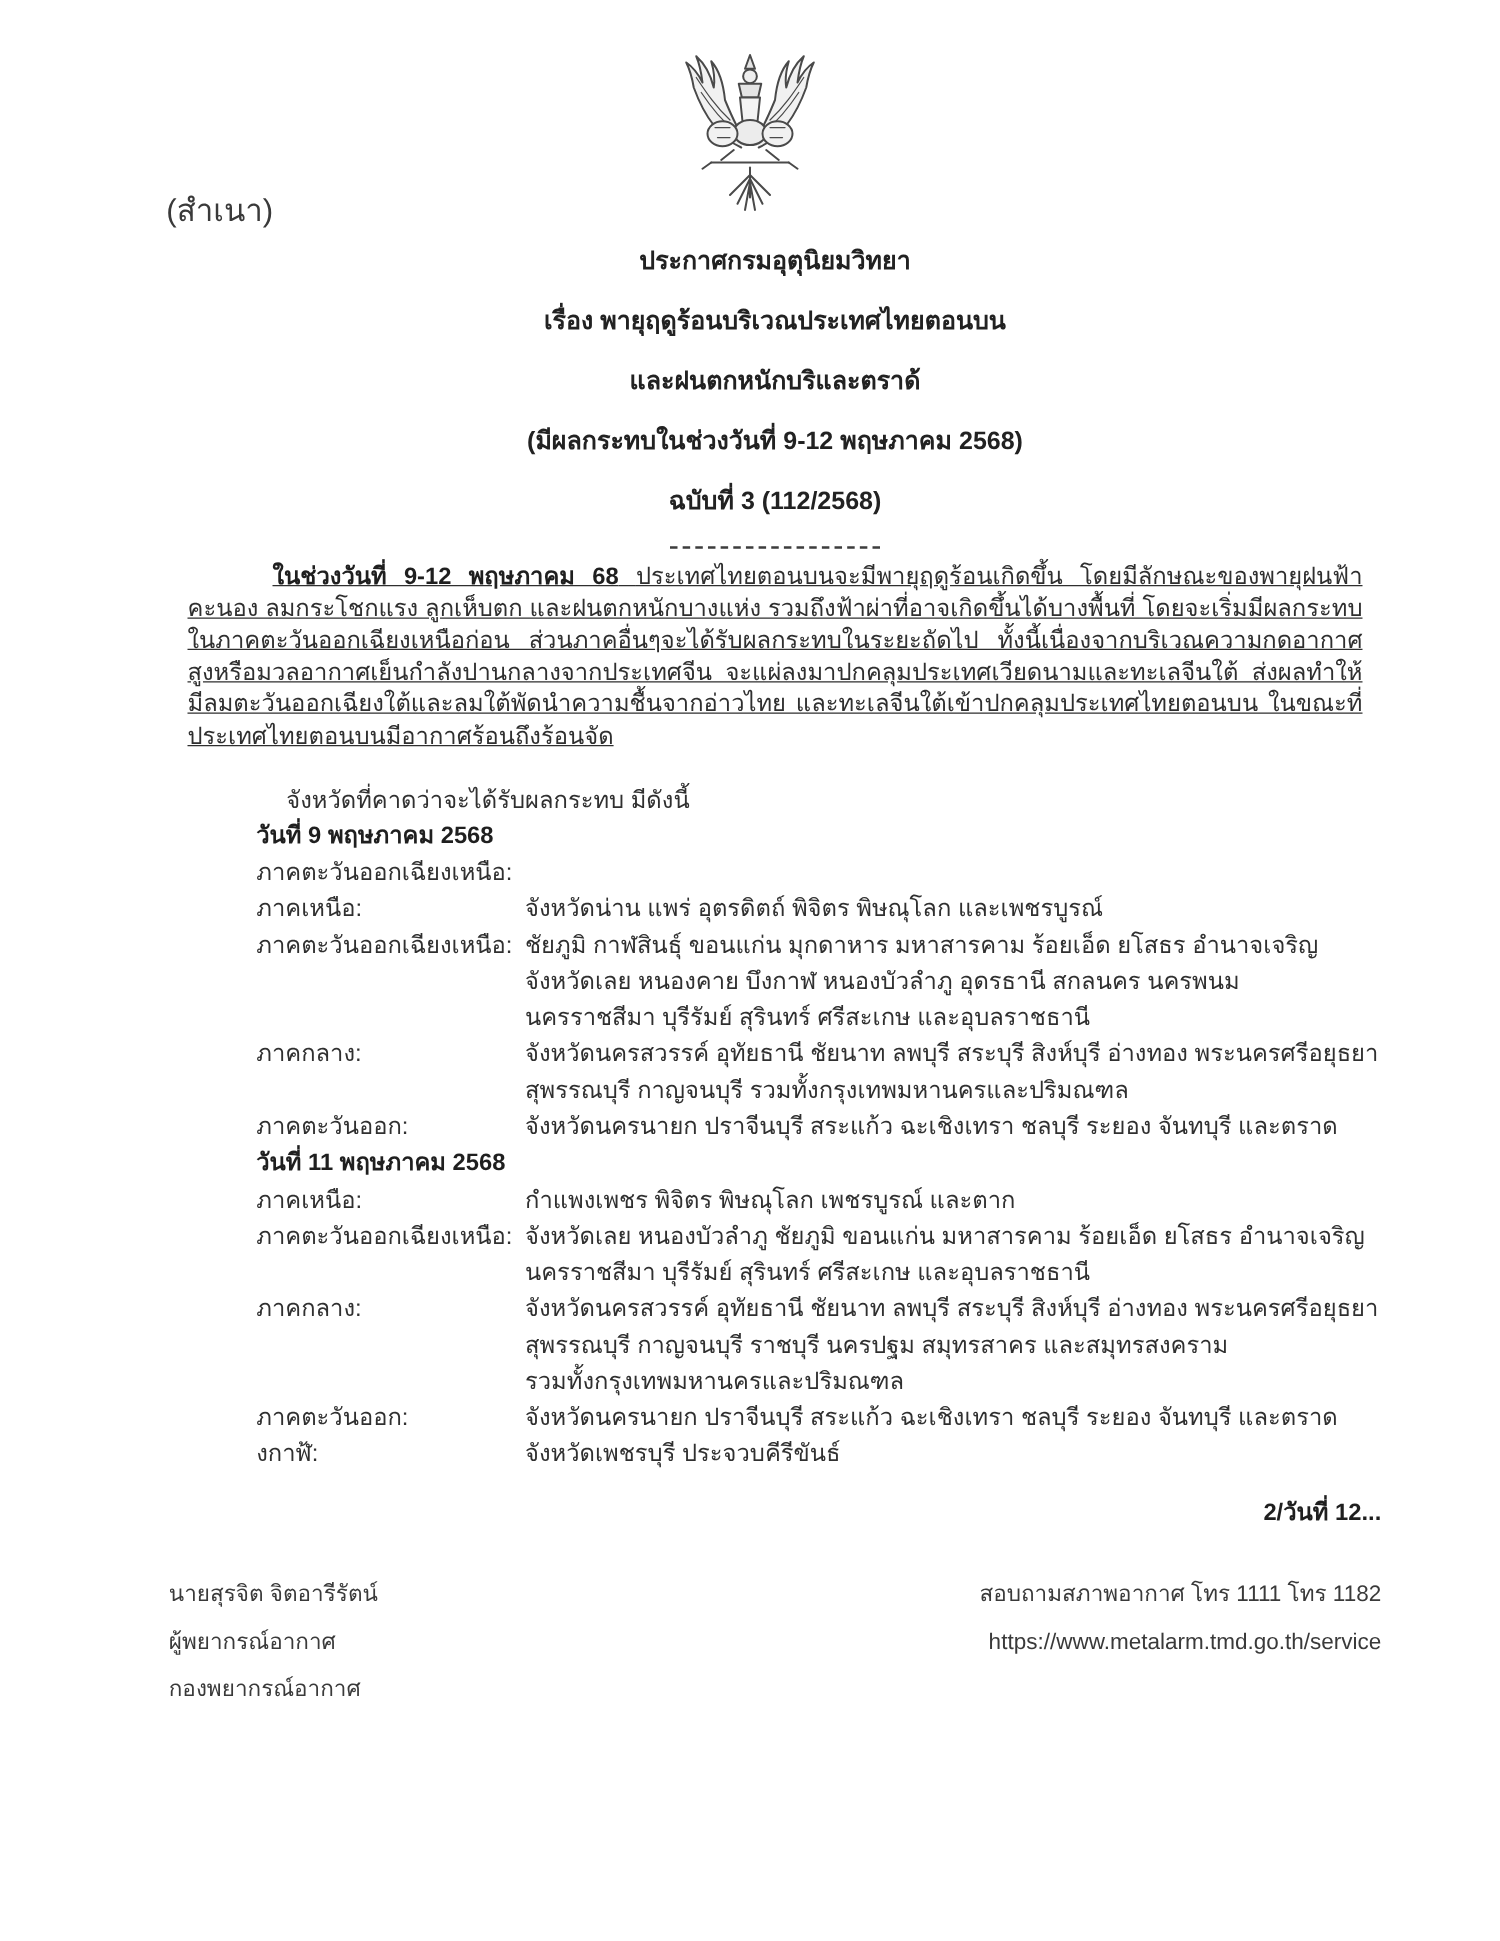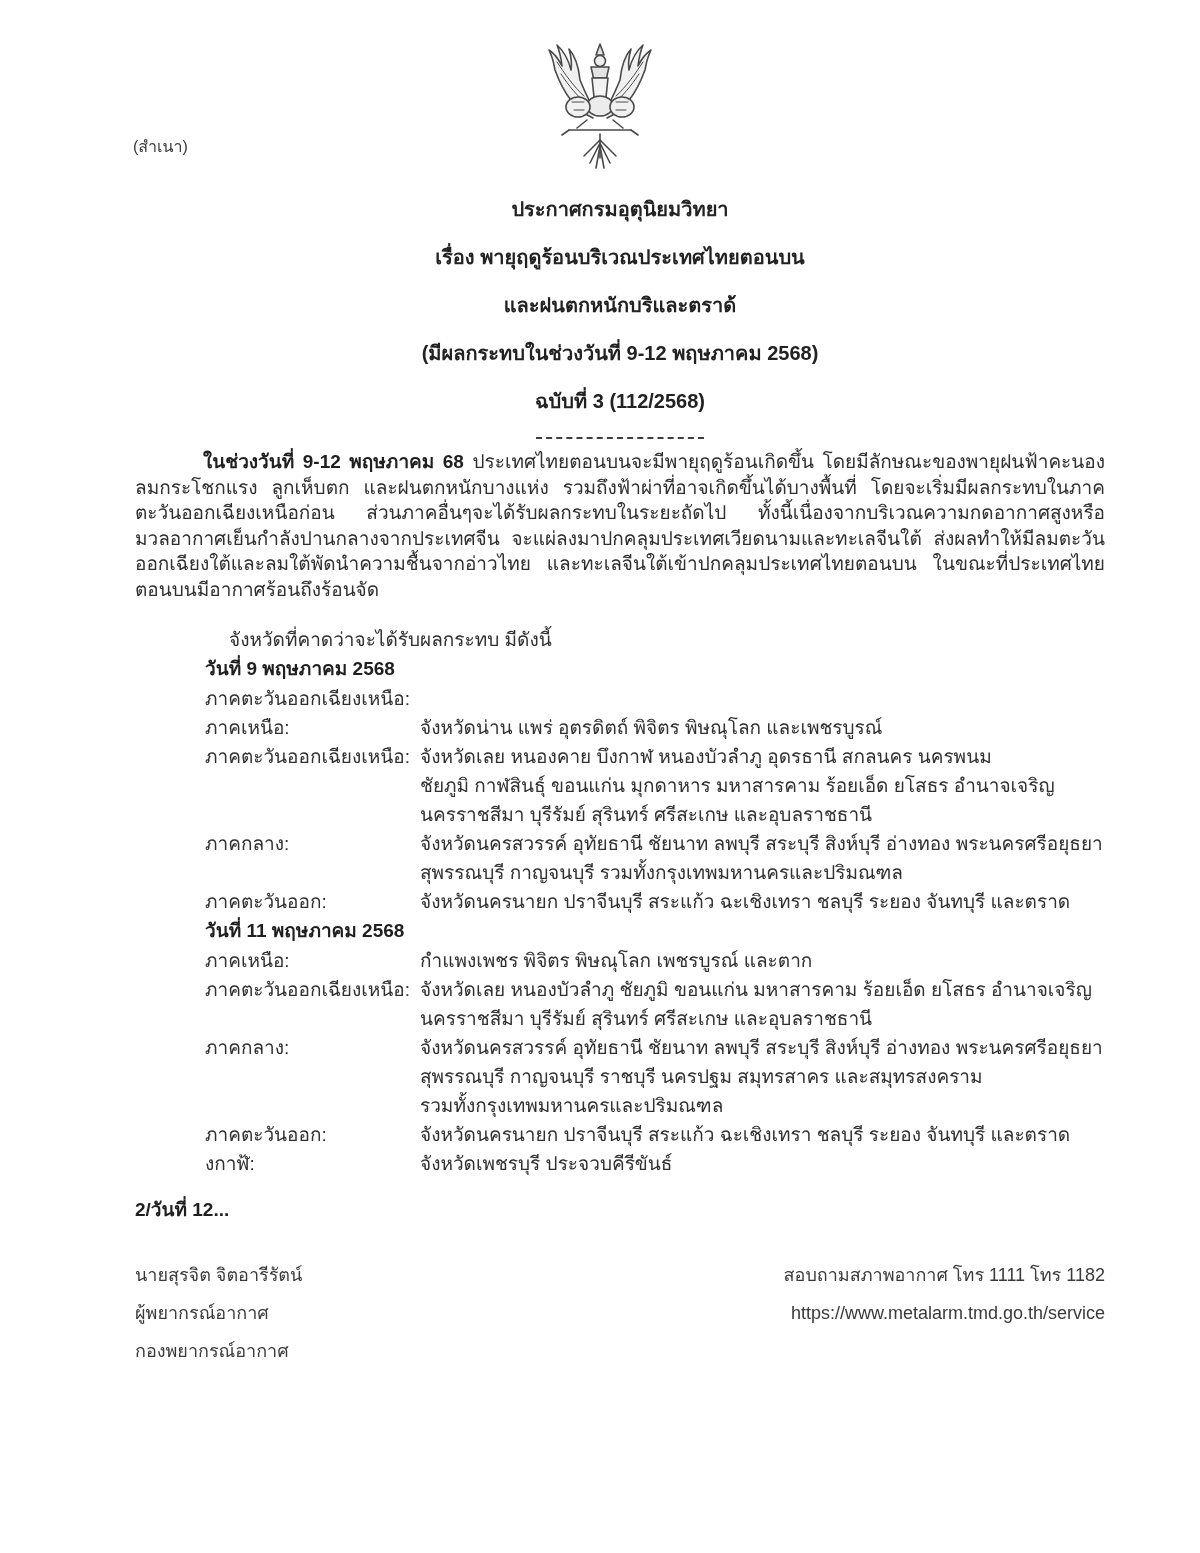--- a/index.html
+++ b/index.html
@@ -3,34 +3,34 @@
 <meta charset="utf-8">
 <style>
   html,body{margin:0;padding:0;}
   body{
     width:1200px;height:1553px;position:relative;
     background:#ffffff;color:#303030;
     font-family:"Liberation Sans",sans-serif;
     -webkit-font-smoothing:antialiased;
   }
   .page{position:absolute;inset:0;overflow:hidden;}
-  .copy-label{position:absolute;left:133px;top:134px;font-size:16px;color:#3a3a3a;}
+  .copy-label{position:absolute;left:133px;top:148px;font-size:25px;color:#3a3a3a;}
   .emblem-wrap{position:absolute;top:40px;left:0;width:100%;text-align:center;}
   .content{position:absolute;top:185px;left:135px;width:970px;}
   .header{text-align:center;font-weight:bold;font-size:20px;line-height:48px;color:#222;}
   .separator{width:168px;margin:12px auto 0;border-top:2px dashed #3d3d3d;height:0;}
-  .lead{margin:10px 0 0;font-size:19px;line-height:25.5px;text-align:justify;text-indent:68px;color:#2f2f2f;}
+  .lead{margin:10px 15px 0;font-size:19px;line-height:25.5px;text-align:justify;text-indent:68px;color:#2f2f2f;text-decoration:underline;}
   .lead .bold{font-weight:bold;color:#1f1f1f;}
   .impact-intro{margin-top:22px;margin-left:94px;font-size:19px;}
   .section{margin-left:70px;font-size:19px;}
   .date-heading{font-weight:bold;color:#1f1f1f;line-height:30px;}
   .region-row{display:flex;align-items:flex-start;line-height:29px;}
   .region-label{width:215px;flex-shrink:0;}
   .province-list{flex:1;}
-  .page-marker{margin-top:16px;text-align:left;font-weight:bold;font-size:19px;color:#1f1f1f;}
+  .page-marker{margin-top:16px;text-align:right;font-weight:bold;font-size:19px;color:#1f1f1f;}
   .footer{margin-top:32px;display:flex;justify-content:space-between;font-size:18px;line-height:38px;color:#3a3a3a;}
   .footer-right{text-align:right;}
 </style>
 </head>
 <body>
 
 <div class="page">
 
   <div class="copy-label">(สำเนา)</div>
 
@@ -90,22 +90,22 @@
         <div class="section">
           <div class="region-row">
             <div class="region-label">ภาคเหนือ:</div>
             <div class="province-list">
               <div>จังหวัดน่าน แพร่ อุตรดิตถ์ พิจิตร พิษณุโลก และเพชรบูรณ์</div>
             </div>
           </div>
           <div class="region-row">
             <div class="region-label">ภาคตะวันออกเฉียงเหนือ:</div>
             <div class="province-list">
+              <div>ชัยภูมิ กาฬสินธุ์ ขอนแก่น มุกดาหาร มหาสารคาม ร้อยเอ็ด ยโสธร อำนาจเจริญ</div>
               <div>จังหวัดเลย หนองคาย บึงกาฬ หนองบัวลำภู อุดรธานี สกลนคร นครพนม</div>
-              <div>ชัยภูมิ กาฬสินธุ์ ขอนแก่น มุกดาหาร มหาสารคาม ร้อยเอ็ด ยโสธร อำนาจเจริญ</div>
               <div>นครราชสีมา บุรีรัมย์ สุรินทร์ ศรีสะเกษ และอุบลราชธานี</div>
             </div>
           </div>
           <div class="region-row">
             <div class="region-label">ภาคกลาง:</div>
             <div class="province-list">
               <div>จังหวัดนครสวรรค์ อุทัยธานี ชัยนาท ลพบุรี สระบุรี สิงห์บุรี อ่างทอง พระนครศรีอยุธยา</div>
               <div>สุพรรณบุรี กาญจนบุรี รวมทั้งกรุงเทพมหานครและปริมณฑล</div>
             </div>
           </div>

